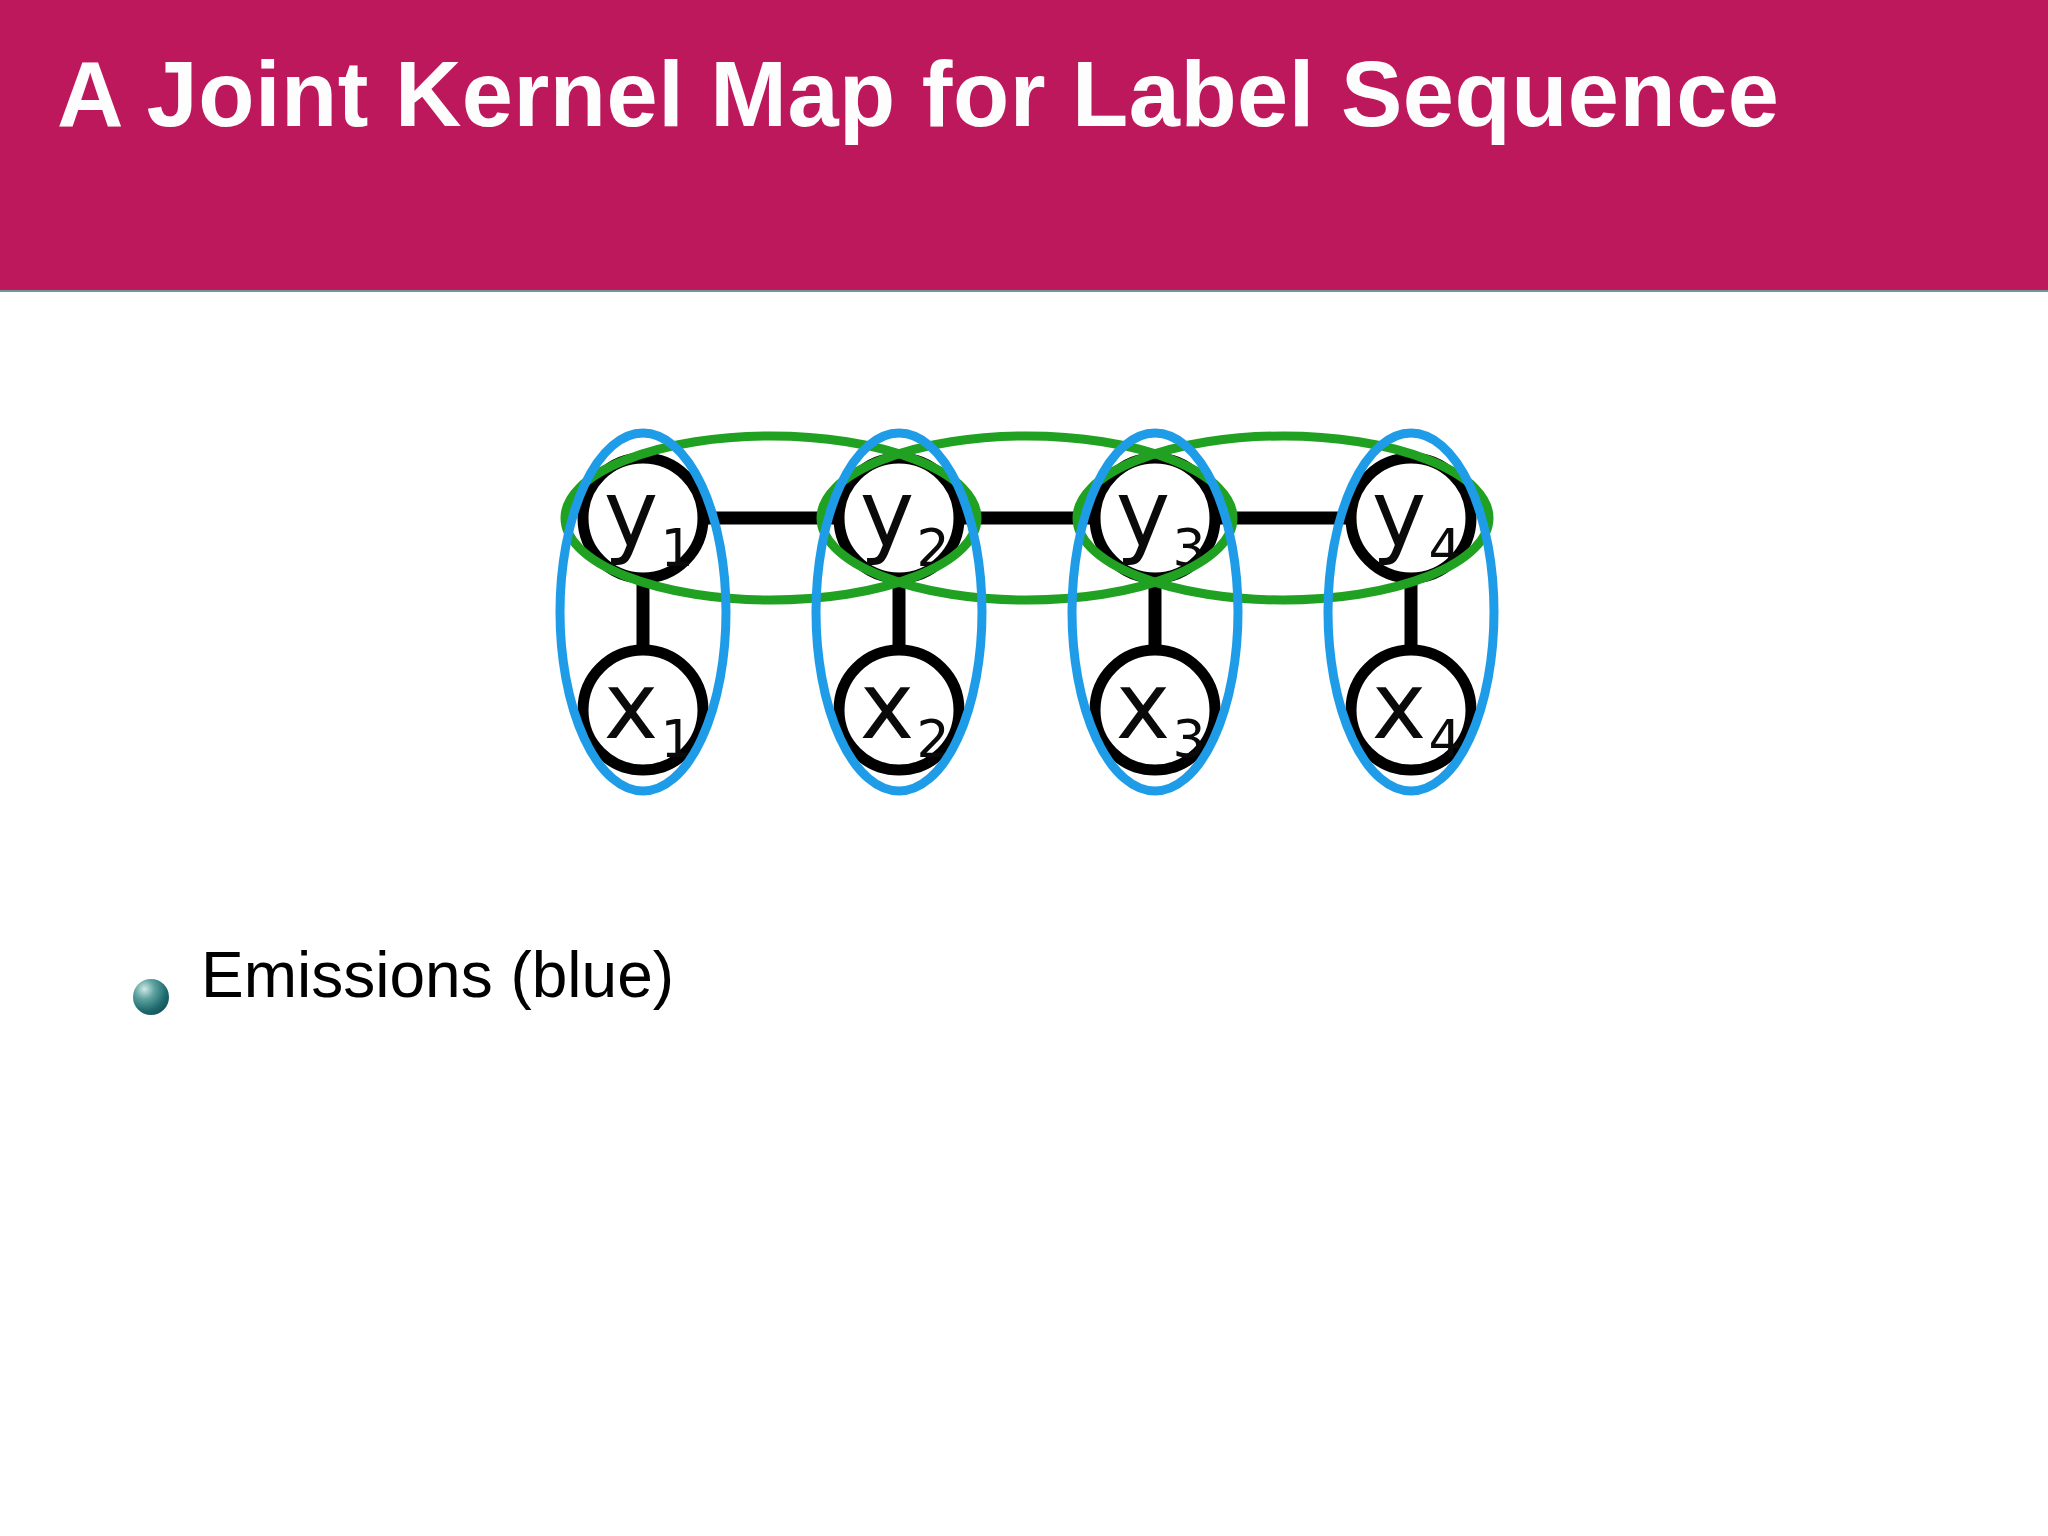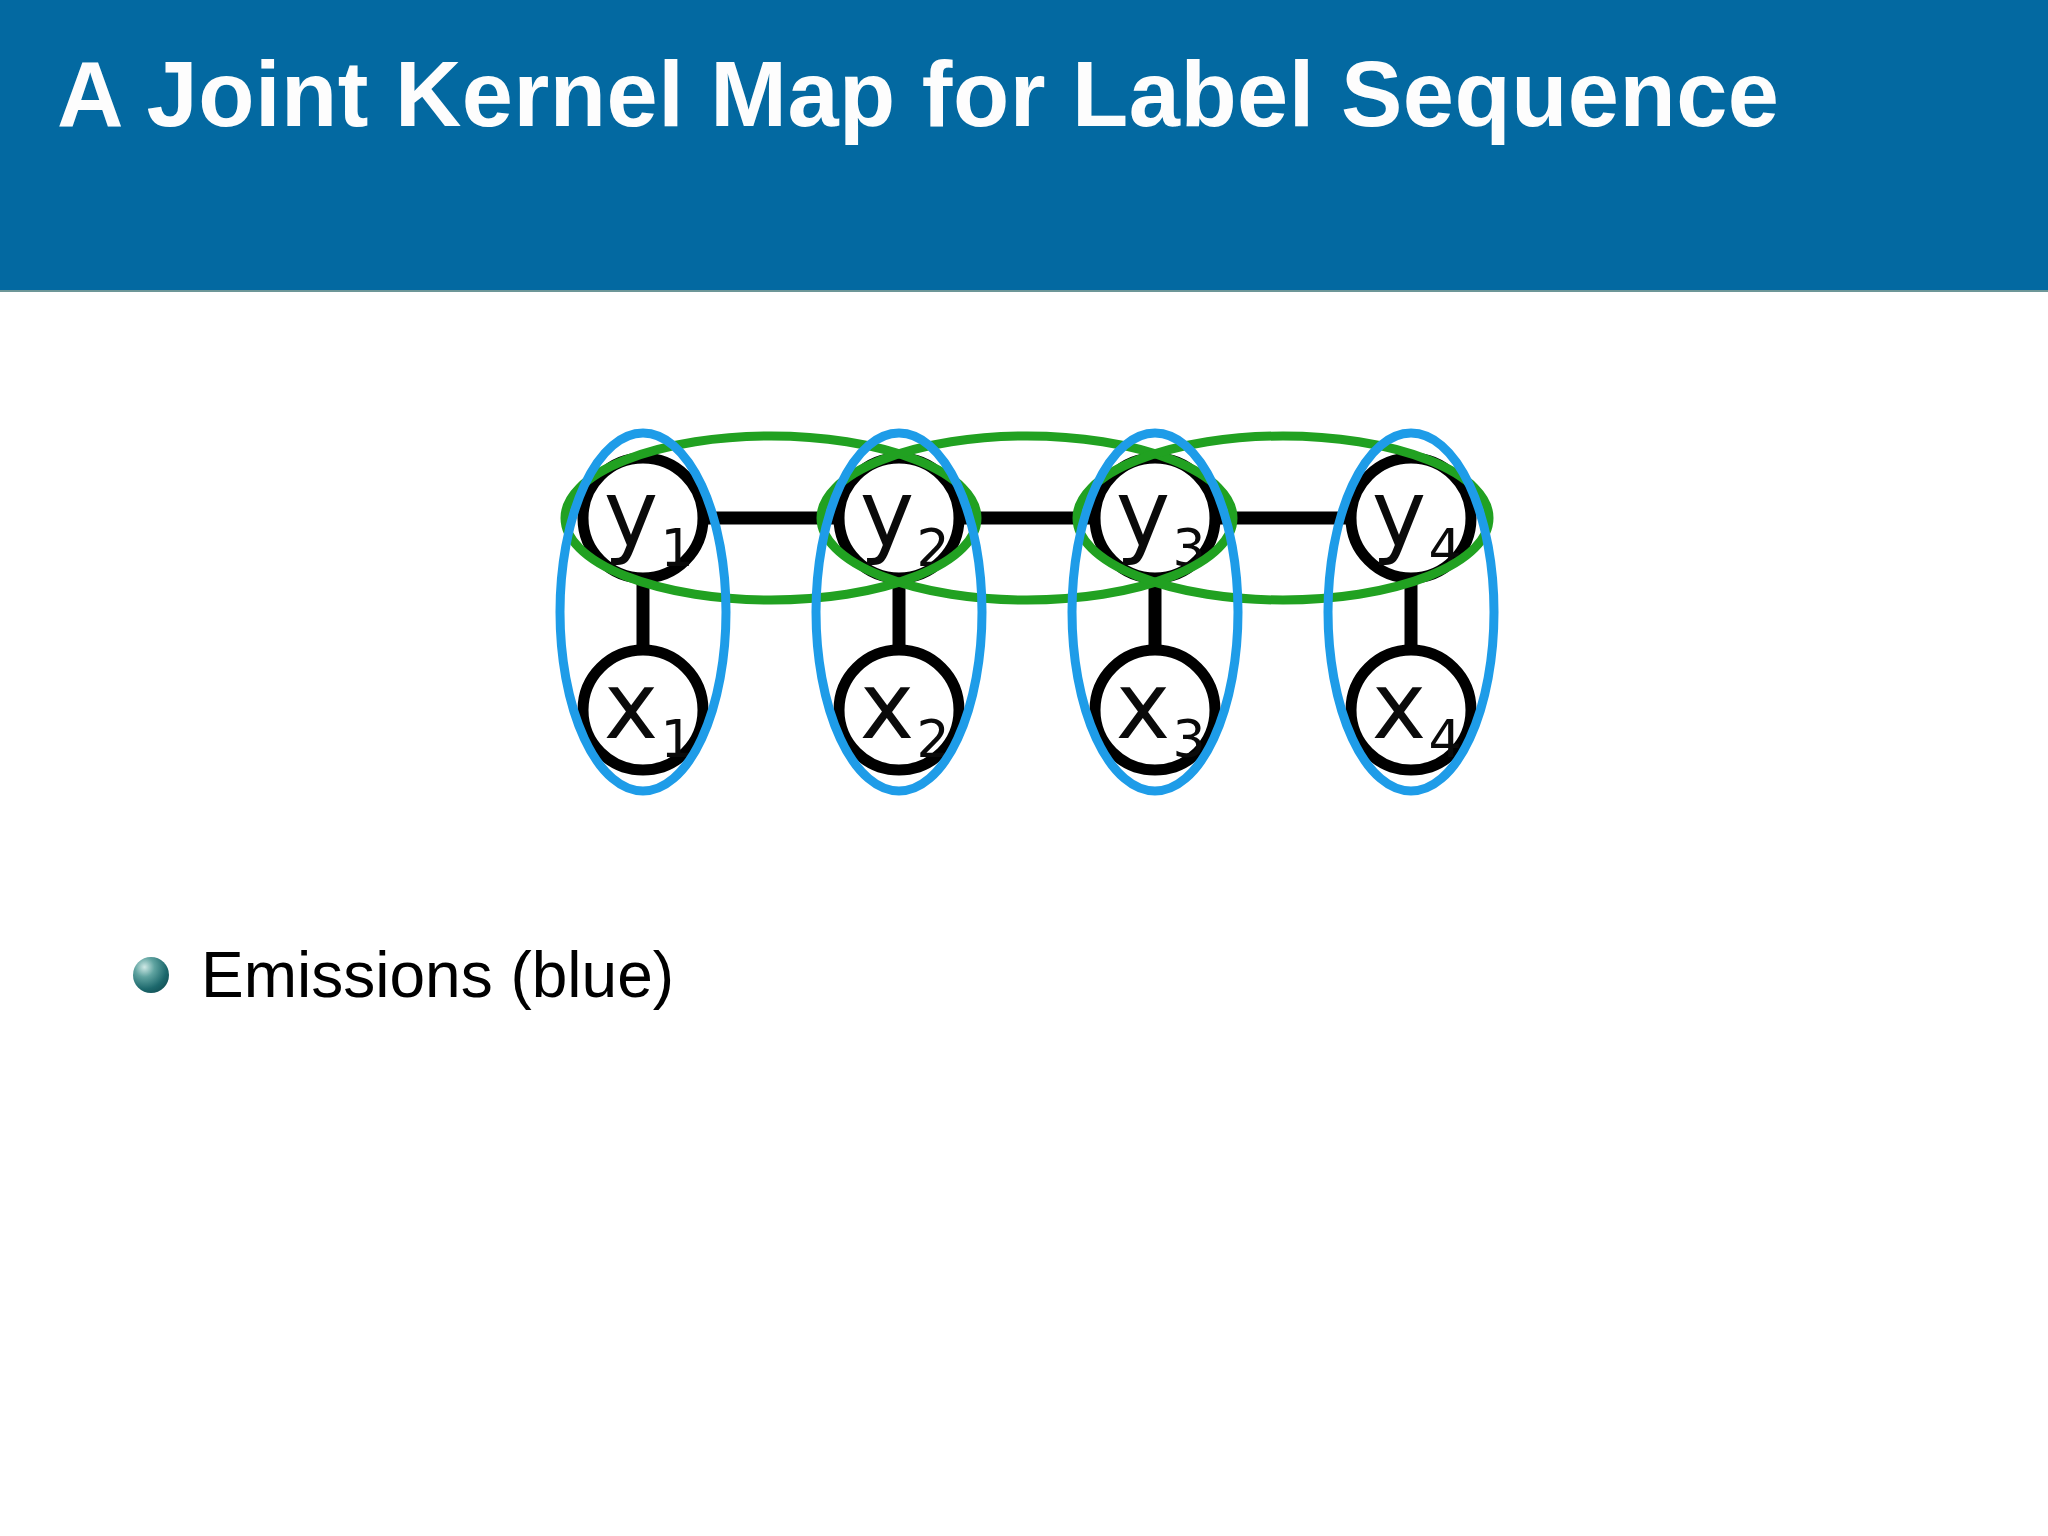--- a/index.html
+++ b/index.html
@@ -12,21 +12,21 @@
     height: 1536px;
     position: relative;
     overflow: hidden;
     font-family: "Liberation Sans", sans-serif;
   }
   .header-band {
     position: absolute;
     left: 0; top: 0;
     width: 2048px;
     height: 292px;
-    background: #0369a1;
+    background: #be185d;
     border-bottom: 2px solid #6d9798;
     box-sizing: border-box;
   }
   .slide-title {
     position: absolute;
     left: 57px;
     top: 32px;
     color: #fdfdfd;
     font-size: 92px;
     font-weight: bold;
@@ -69,21 +69,21 @@
   .emission-ellipse {
     fill: none;
     stroke: #1e9ce8;
     stroke-width: 9;
   }
   .bullet-row {
     position: absolute;
     left: 133px;
     top: 935px;
     display: flex;
-    align-items: center;
+    align-items: flex-end;
   }
   .bullet-ball {
     width: 36px;
     height: 36px;
     border-radius: 50%;
     background: radial-gradient(circle at 32% 28%, #cfe9e6 0%, #5fa3a0 28%, #1c686c 62%, #0b3e44 100%);
     flex: none;
   }
   .bullet-label {
     margin-left: 32px;

